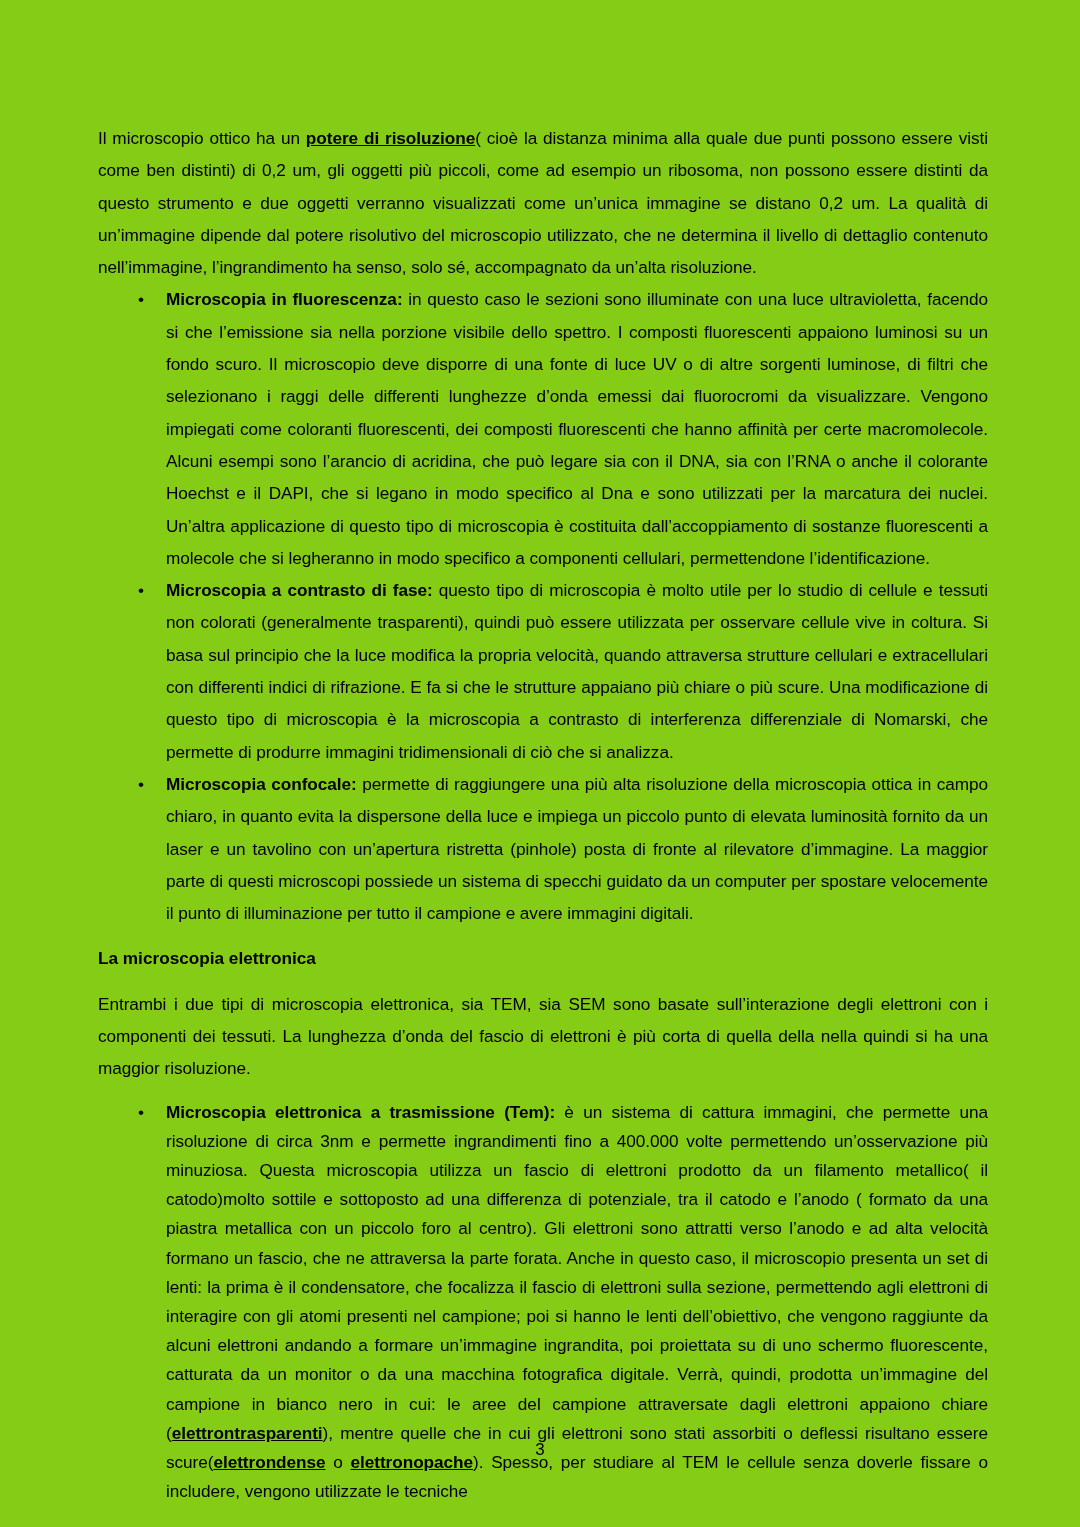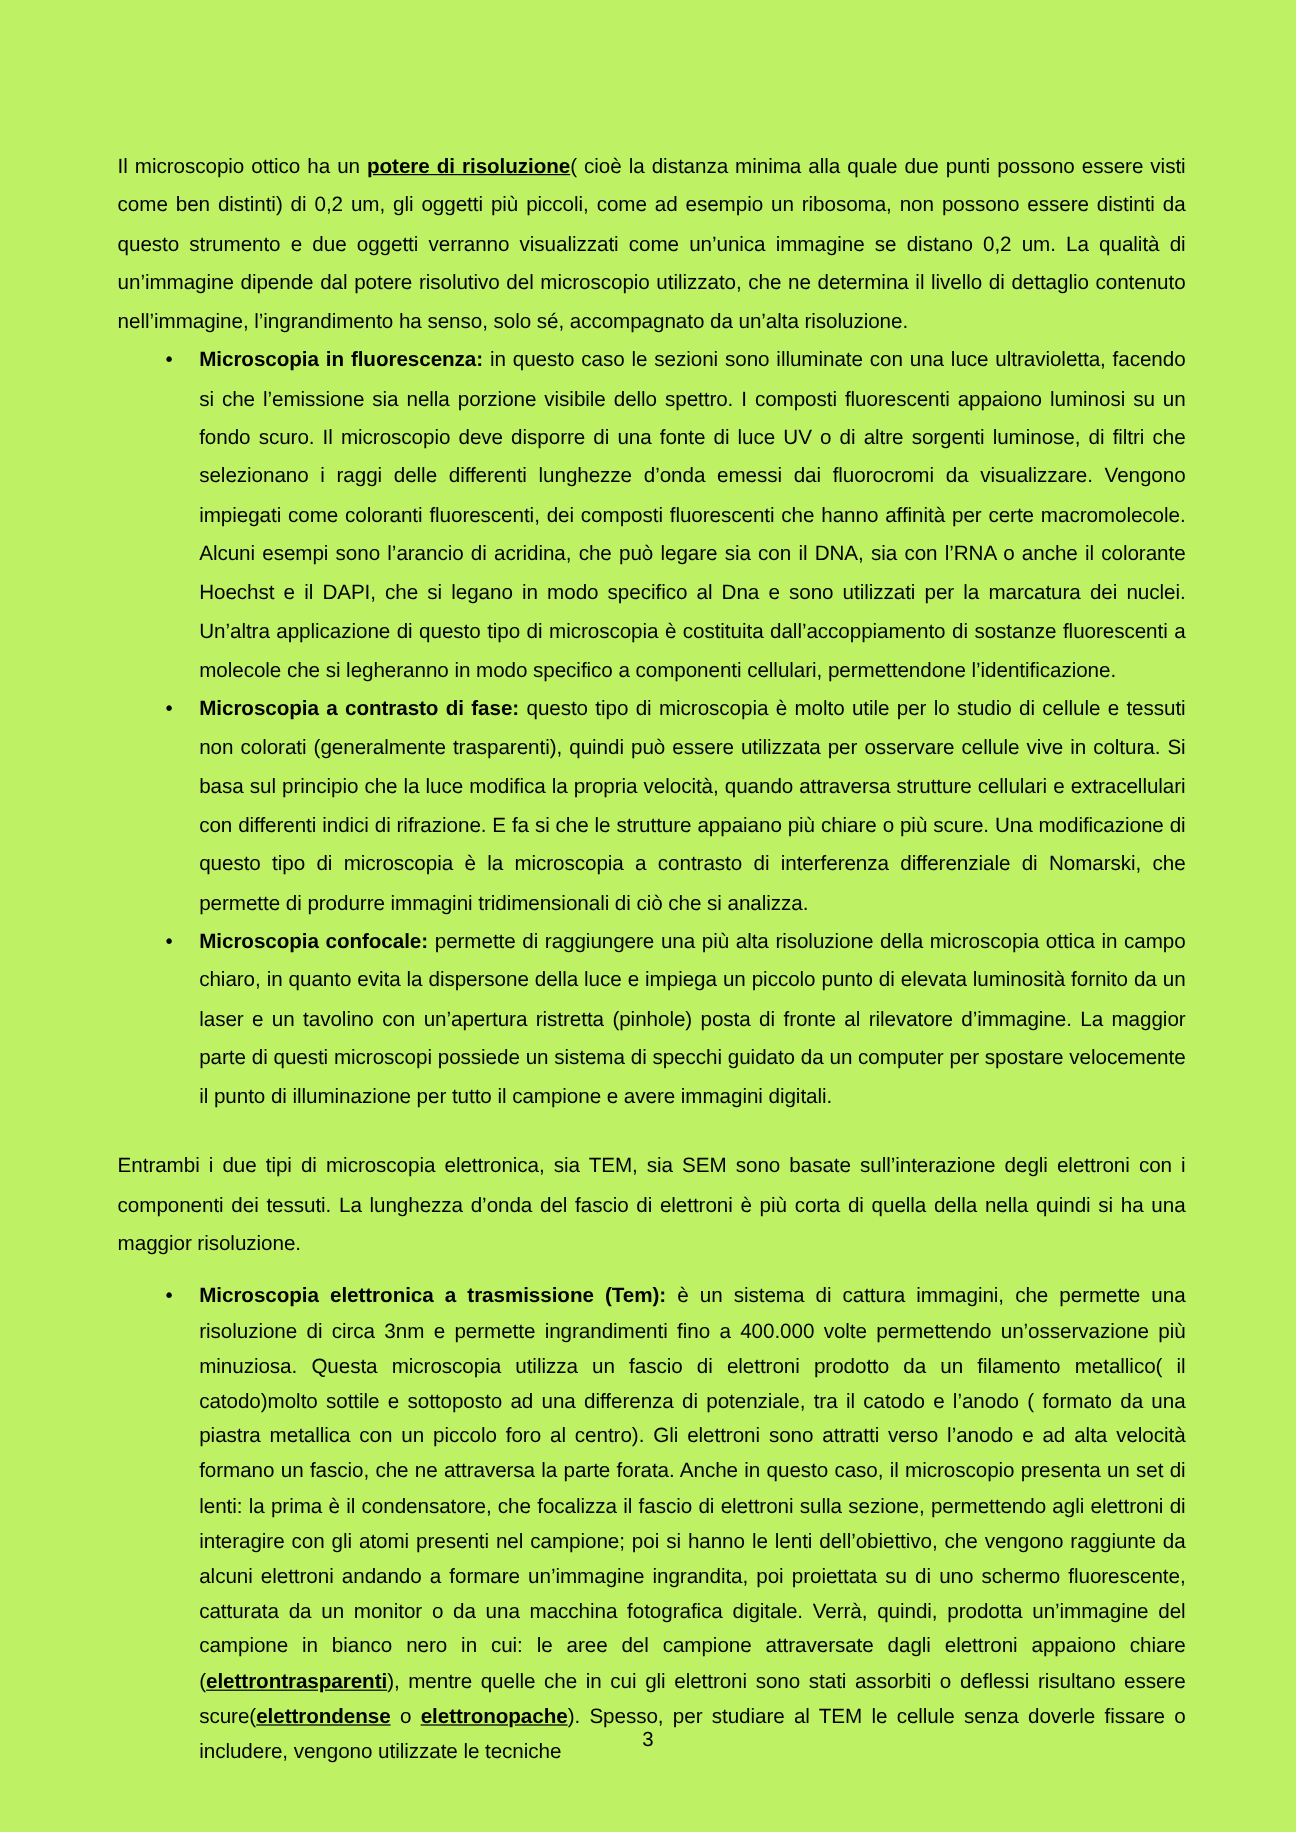--- a/index.html
+++ b/index.html
@@ -15,21 +15,21 @@
     color: #000000;
     position: relative;
     overflow: hidden;
   }
   .page {
     position: absolute;
     left: 0;
     top: 0;
     width: 1080px;
     height: 1527px;
-    background: #bef264;
+    background: #84cc16;
   }
   .content {
     position: absolute;
     left: 98px;
     top: 122px;
     width: 890px;
   }
   p.para {
     margin: 0 0 0 0;
     font-size: 17.2px;
@@ -105,20 +105,21 @@
       <li>
         <span class="bullet-dot">•</span><span class="lead">Microscopia a contrasto di fase:</span><span> questo tipo di microscopia è molto utile per lo studio di cellule e tessuti non colorati (generalmente trasparenti), quindi può essere utilizzata per osservare cellule vive in coltura. Si basa sul principio che la luce modifica la propria velocità, quando attraversa strutture cellulari e extracellulari con differenti indici di rifrazione. E fa si che le strutture appaiano più chiare o più scure. Una modificazione di questo tipo di microscopia è la microscopia a contrasto di interferenza differenziale di Nomarski, che permette di produrre immagini tridimensionali di ciò che si analizza.</span>
       </li>
       <li>
         <span class="bullet-dot">•</span><span class="lead">Microscopia confocale:</span><span> permette di raggiungere una più alta risoluzione della microscopia ottica in campo chiaro, in quanto evita la dispersone della luce e  impiega un piccolo punto di elevata luminosità fornito da un laser e un tavolino con un’apertura ristretta (pinhole) posta di fronte al rilevatore d’immagine. La maggior parte di questi microscopi possiede un sistema di specchi guidato da un computer per spostare velocemente il punto di illuminazione per tutto il campione e avere immagini digitali.</span>
       </li>
     </ul>
 
     <div class="spacer-sm"></div>
 
+    <h2 class="subhead">La microscopia elettronica</h2>
 
     <div class="spacer-sm"></div>
 
     <p class="para">Entrambi i due tipi di microscopia elettronica, sia TEM, sia SEM sono basate sull’interazione degli elettroni con i componenti dei tessuti. La lunghezza d’onda del fascio di elettroni è più corta di quella della nella quindi si ha una maggior risoluzione.</p>
 
     <div class="spacer-sm"></div>
 
     <ul class="bullets tight">
       <li>
         <span class="bullet-dot">•</span><span class="lead">Microscopia elettronica a trasmissione (Tem):</span><span> è un sistema di cattura immagini, che permette una risoluzione di circa 3nm e permette ingrandimenti fino a 400.000 volte permettendo un’osservazione più minuziosa.  Questa microscopia utilizza un </span><span class="u">fascio di elettroni </span><span> prodotto da un filamento metallico( il catodo)molto sottile e sottoposto ad una differenza di potenziale, tra il catodo e l’anodo ( formato da una piastra metallica con un piccolo foro al centro). Gli elettroni sono attratti verso l’anodo e ad alta velocità formano un fascio, che ne attraversa la parte forata. Anche in questo caso, il microscopio presenta un set di lenti: la prima è il </span><span class="u">condensatore</span><span>, che focalizza il fascio di elettroni sulla sezione, permettendo agli elettroni di interagire con gli atomi presenti nel campione; poi si hanno le lenti dell’</span><span class="u">obiettivo</span><span>, che vengono raggiunte da alcuni elettroni andando a formare un’immagine ingrandita, poi proiettata su di uno schermo fluorescente, catturata da un monitor o da una macchina fotografica digitale. Verrà, quindi, prodotta un’immagine del campione in bianco nero in cui: le aree del campione attraversate dagli elettroni appaiono chiare (</span><span class="b">elettrontrasparenti</span><span>), mentre quelle che in cui gli elettroni sono stati assorbiti o deflessi risultano essere scure(</span><span class="b">elettrondense</span><span> o </span><span class="b">elettronopache</span><span>). Spesso, per studiare al TEM le cellule senza doverle fissare o includere, vengono utilizzate le tecniche</span>

